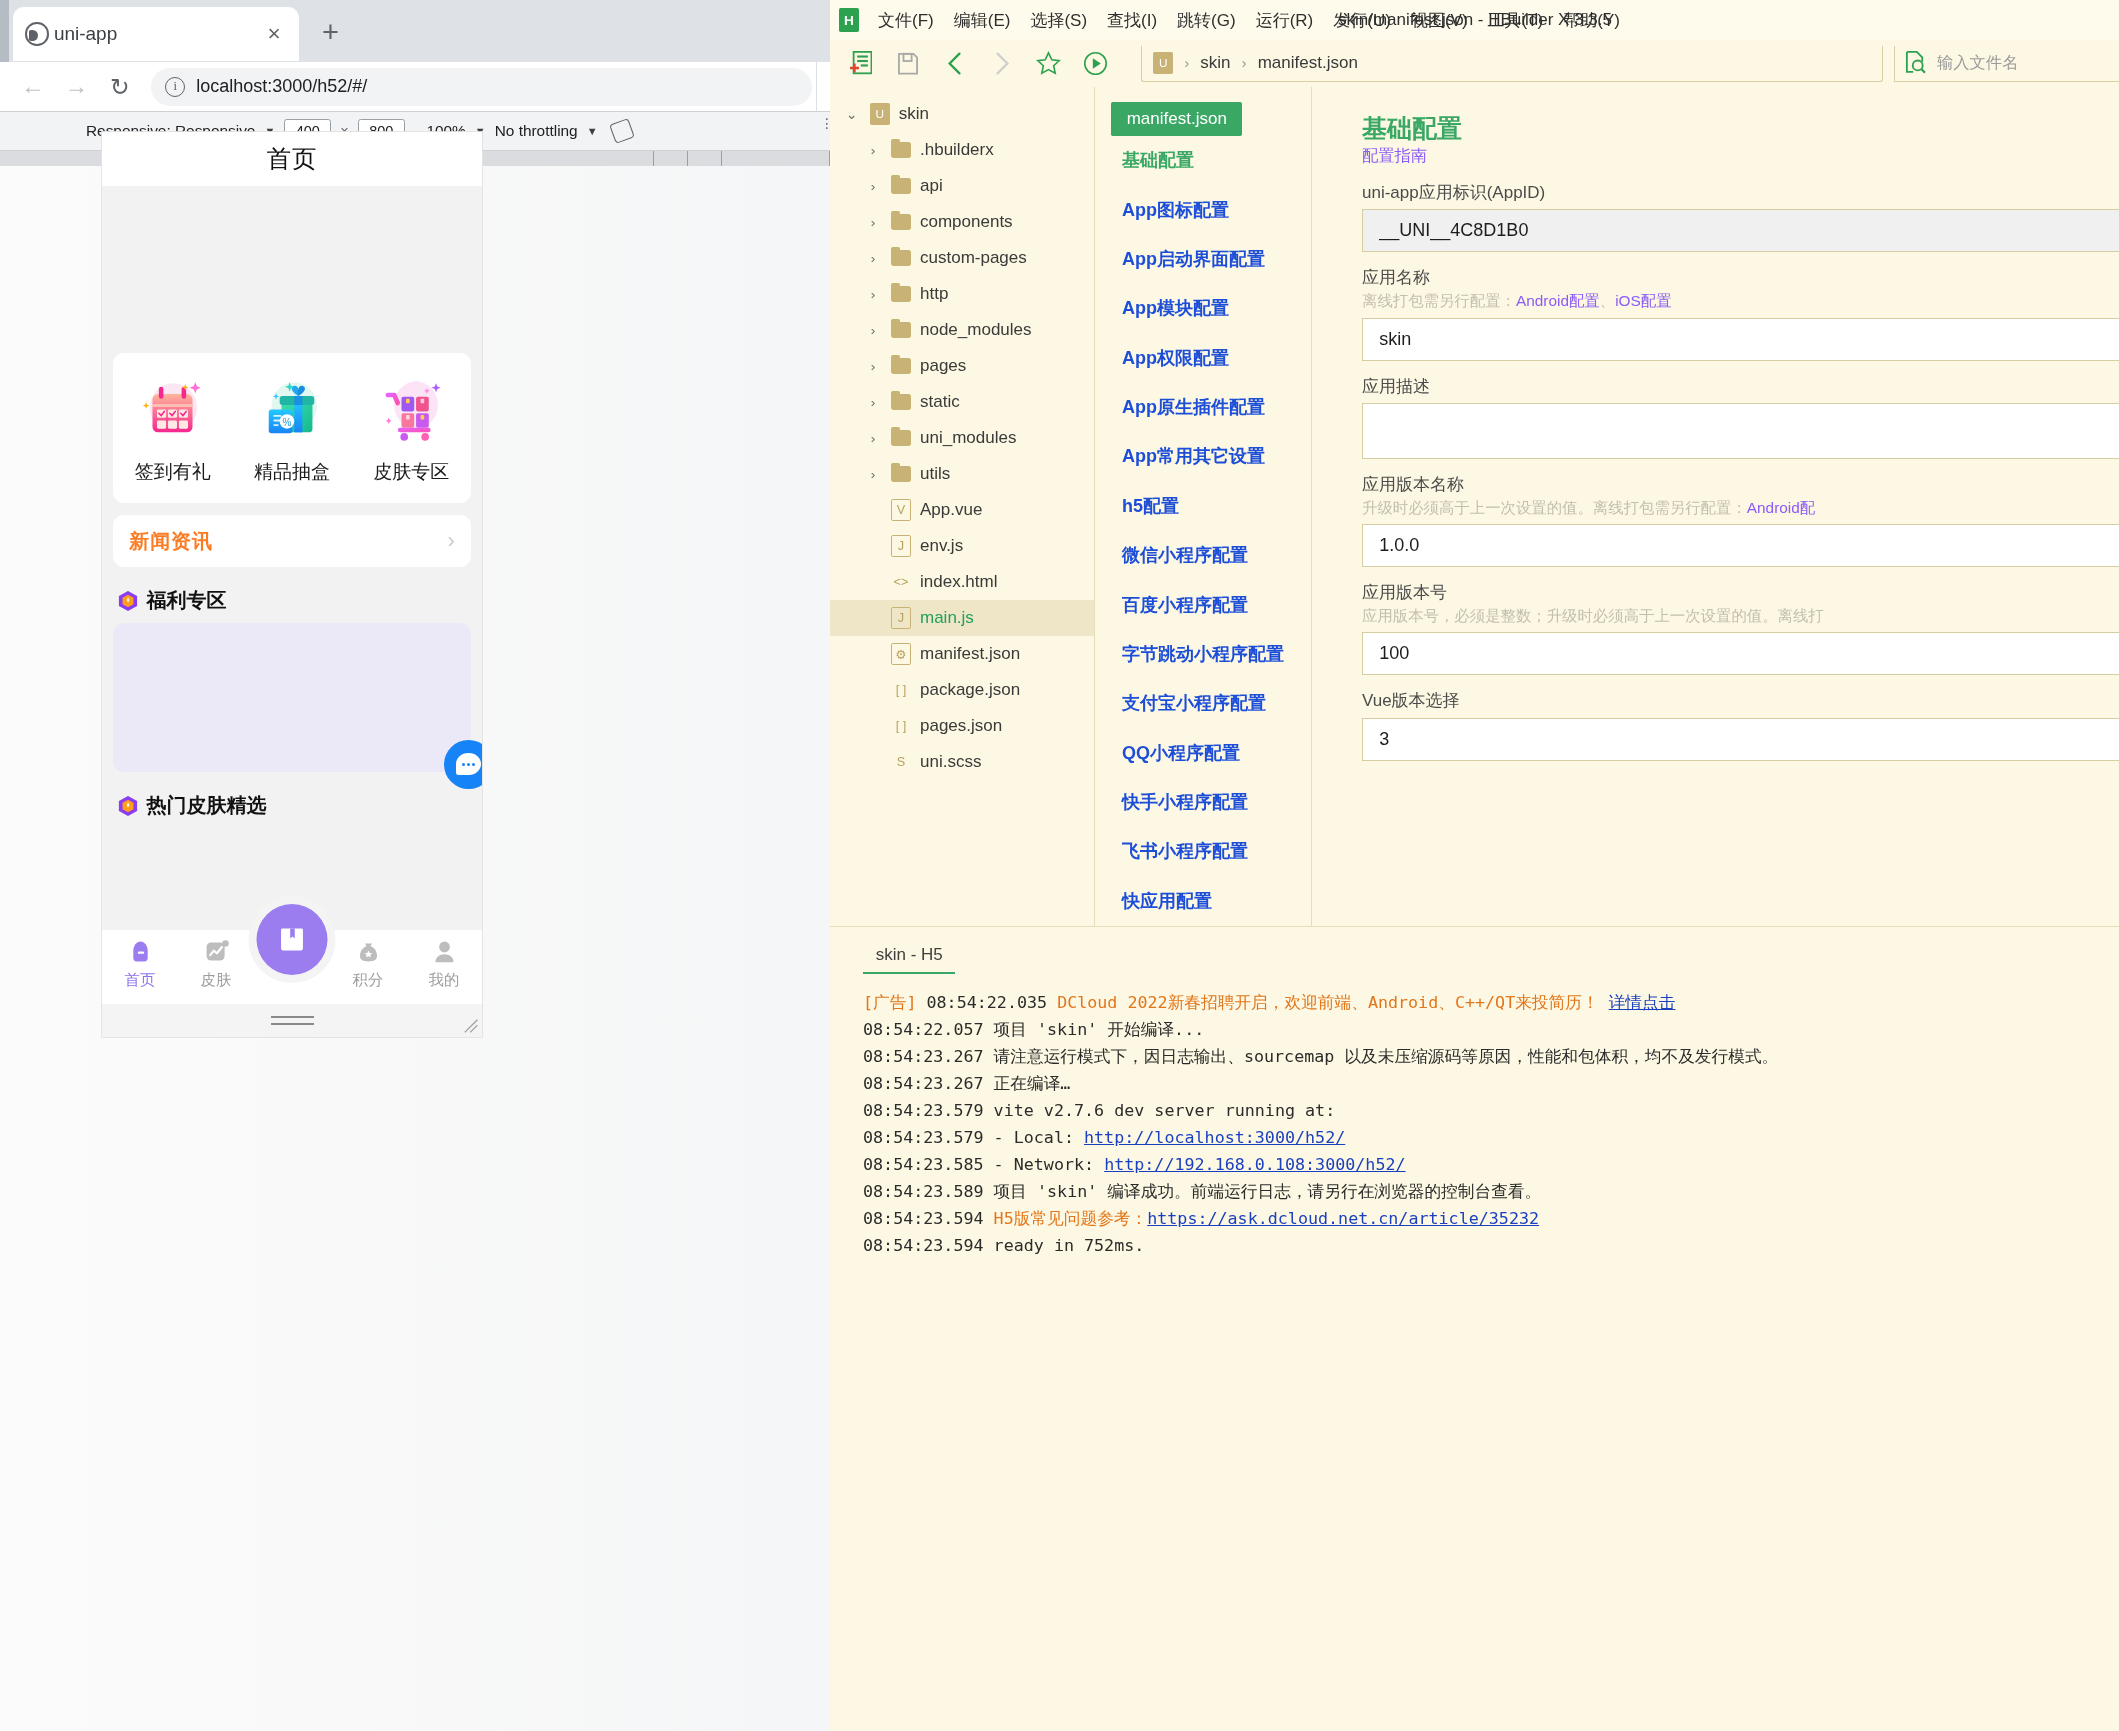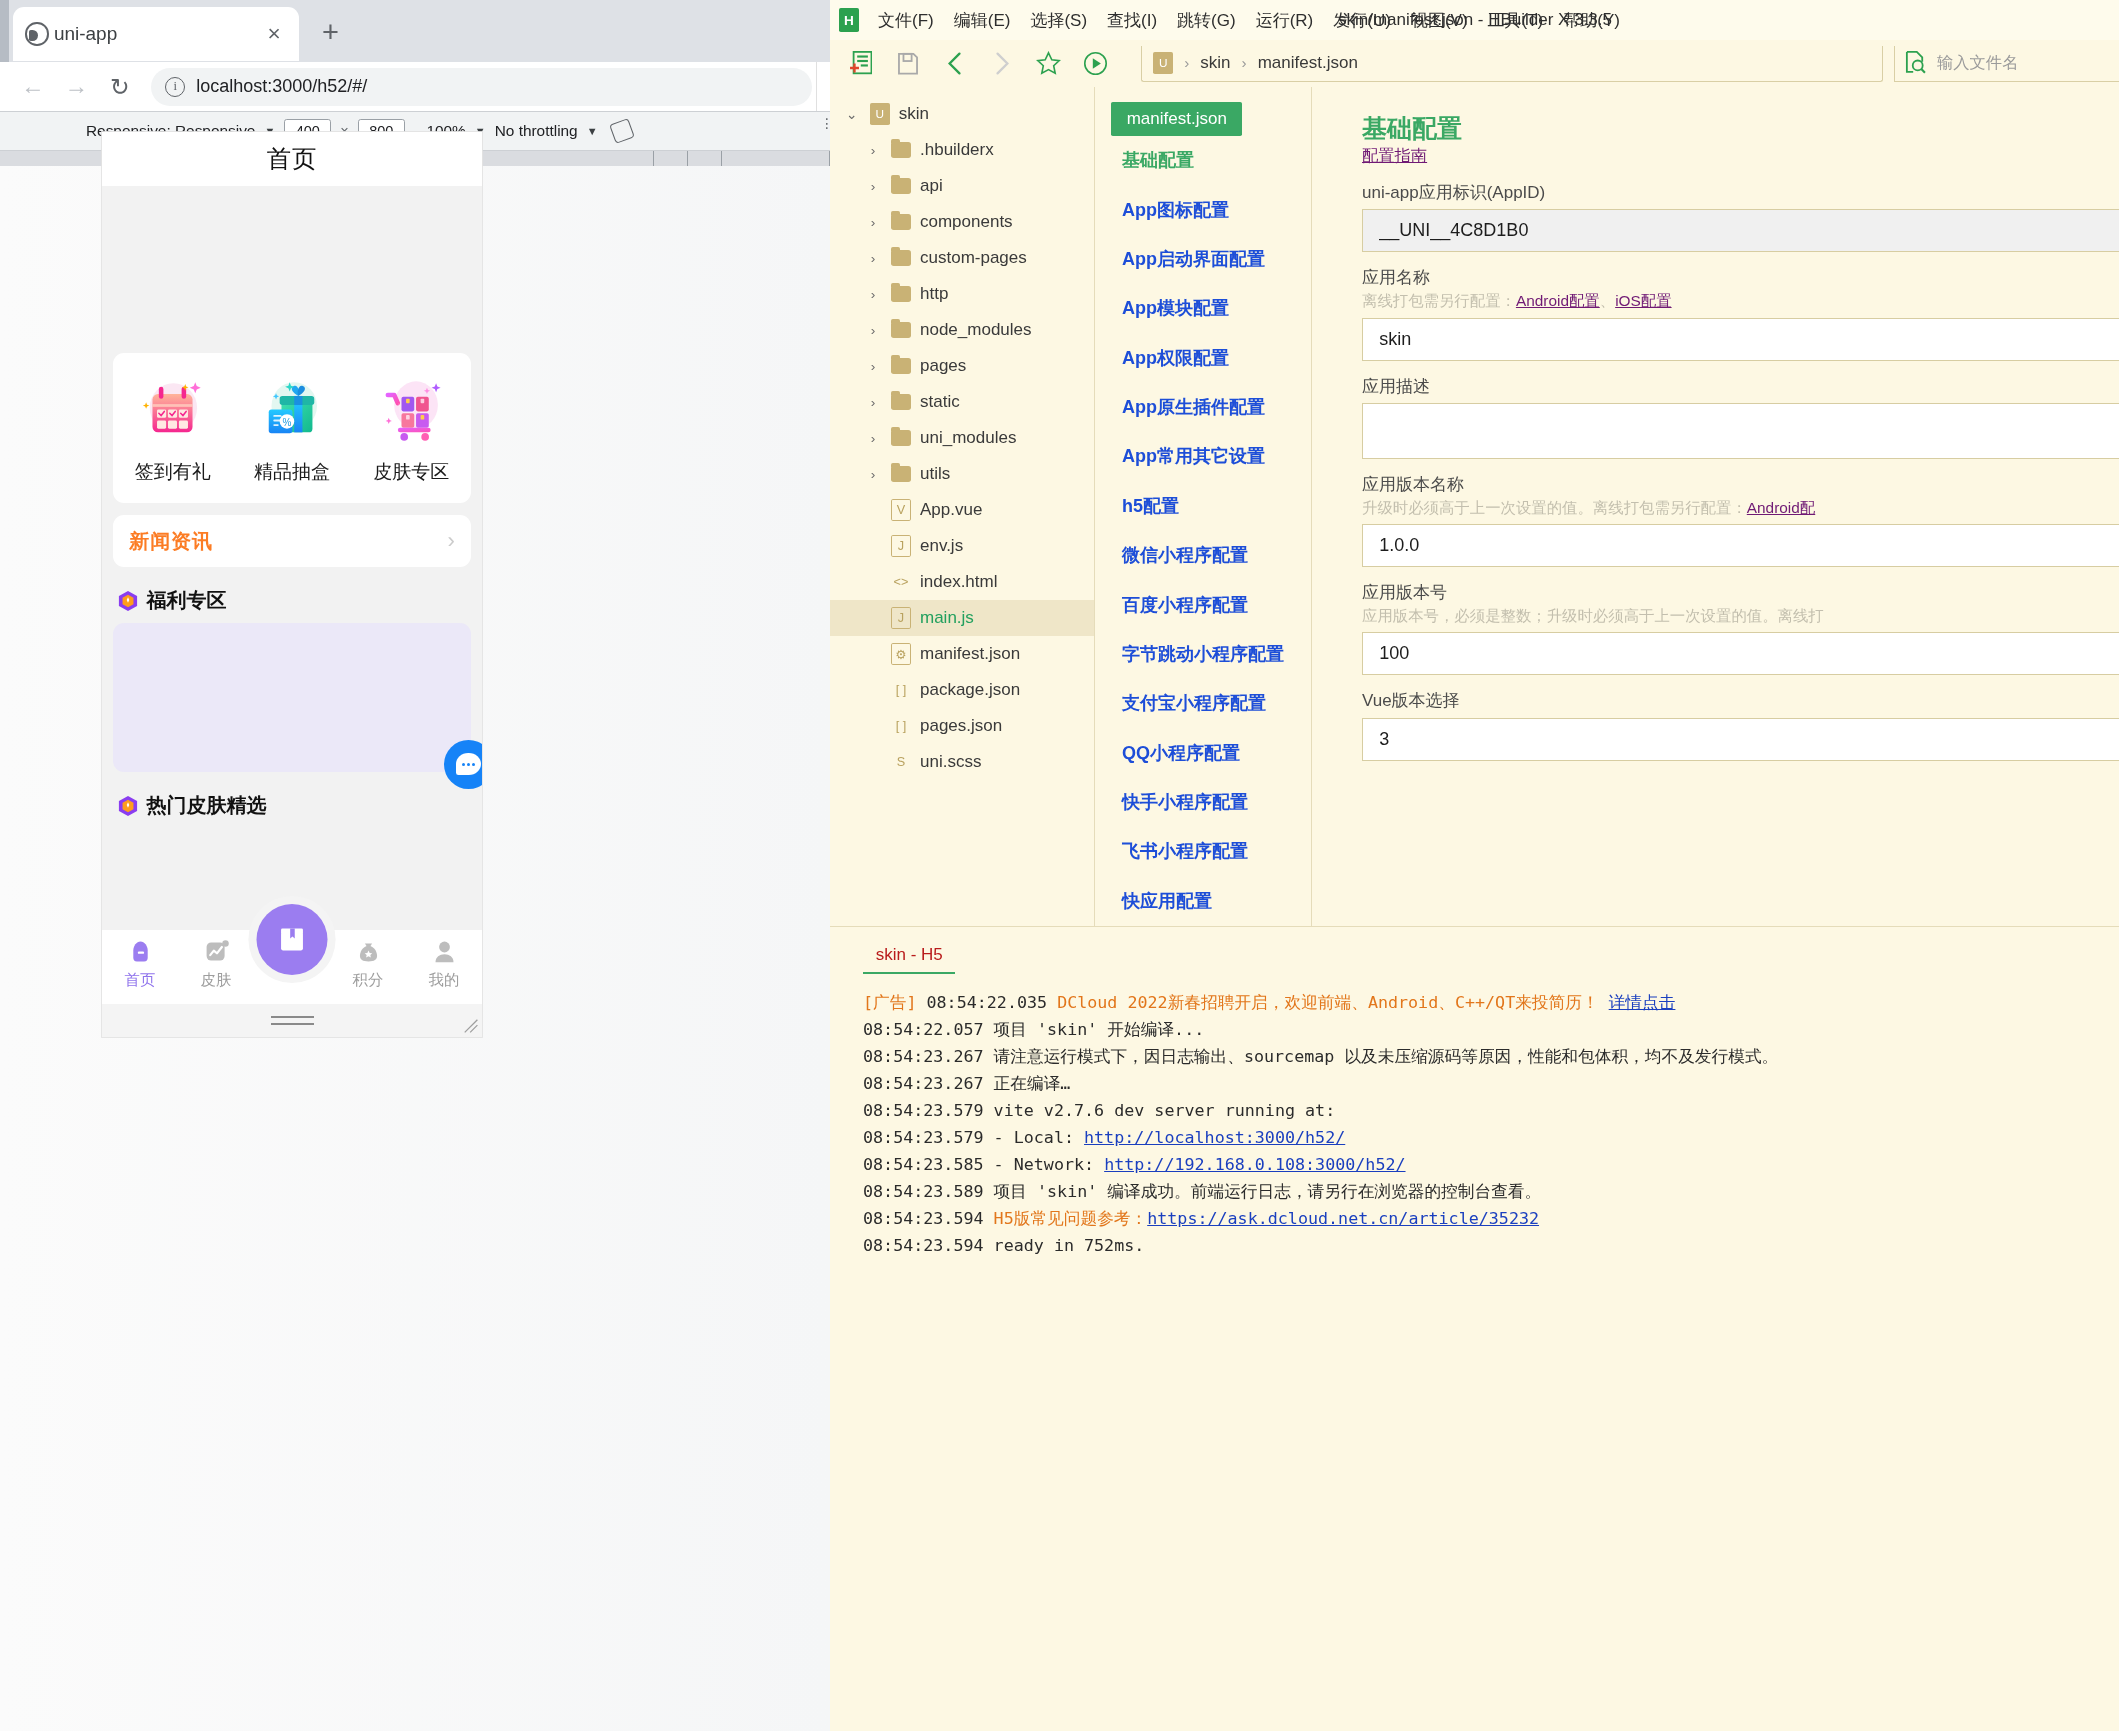--- a/index.html
+++ b/index.html
@@ -116,32 +116,32 @@
   .fico.box { border:1.4px solid #c9b275; border-radius:1.8px; }
   .indent1 { padding-left:34px; }
 
   .confnav { width:217px; border-right:0.9px solid #e5dcba; padding:14.5px 0 0 0; overflow:hidden;}
   .conf-file { margin:0 0 0 16.3px; width:131px; height:34px; background:#3aa864; color:#fff; font-size:17px; display:flex; align-items:center; justify-content:center; border-radius:1.8px;}
   .conf-item { font-size:18px; font-weight:bold; color:#1d4ed8; padding:12.7px 0 12.7px 27px; cursor:pointer; white-space:nowrap;}
   .conf-item.active { color:#3aa864; }
 
   .formpane { flex:1; padding:25px 0 0 50px; overflow:hidden; position:relative;}
   .form-h1 { font-size:25px; font-weight:bold; color:#3aa864; }
-  .lnk { color:#701a75; text-decoration:underline; font-size:16.3px; cursor:pointer;}
+  .lnk { color:#8b5cf6; font-size:16.3px; cursor:pointer;}
   .field { margin-top:14px; }
   .f-label { font-size:17px; color:#4b4b4b; }
   .f-hint { font-size:15.4px; color:#c3bfae; margin-top:1.8px;}
   .f-hint .lnk{ font-size:15.4px; }
   .f-input { margin-top:5.4px; height:43px; border:0.9px solid #d7cda2; background:#fff; font-size:18px; color:#1d1d1d; display:flex; align-items:center; padding-left:16.3px; width:1176px;}
   .f-input.readonly { background:#f0f0f0; }
   .f-input.tall { height:56px; }
 
   .hb-console { position:absolute; left:0; top:926px; right:0; bottom:0; border-top:0.9px solid #e5dcba; }
   .cons-tabs { height:47px; display:flex; align-items:flex-end; padding-left:33px;}
-  .cons-tab { padding:0 12.7px 7.2px; font-size:17px; color:#b91c1c; border-bottom:2.7px solid #3aa864; cursor:pointer;}
+  .cons-tab { padding:0 12.7px 7.2px; font-size:17px; color:#404040; border-bottom:2.7px solid #3aa864; cursor:pointer;}
   .cons-body { padding:14.5px 0 0 33px; font-family:"DejaVu Sans Mono","Liberation Mono",monospace; font-size:16.7px; line-height:1.62; color:#2b2b2b; white-space:nowrap; overflow:hidden;}
   .ts { color:#2b2b2b; }
   .ad { color:#e2761b; }
   .warn { color:#e2761b; }
   .clink { color:#1a3fbf; text-decoration:underline; }
 </style>
 </head>
 <body>
 
 <div id="browser">

